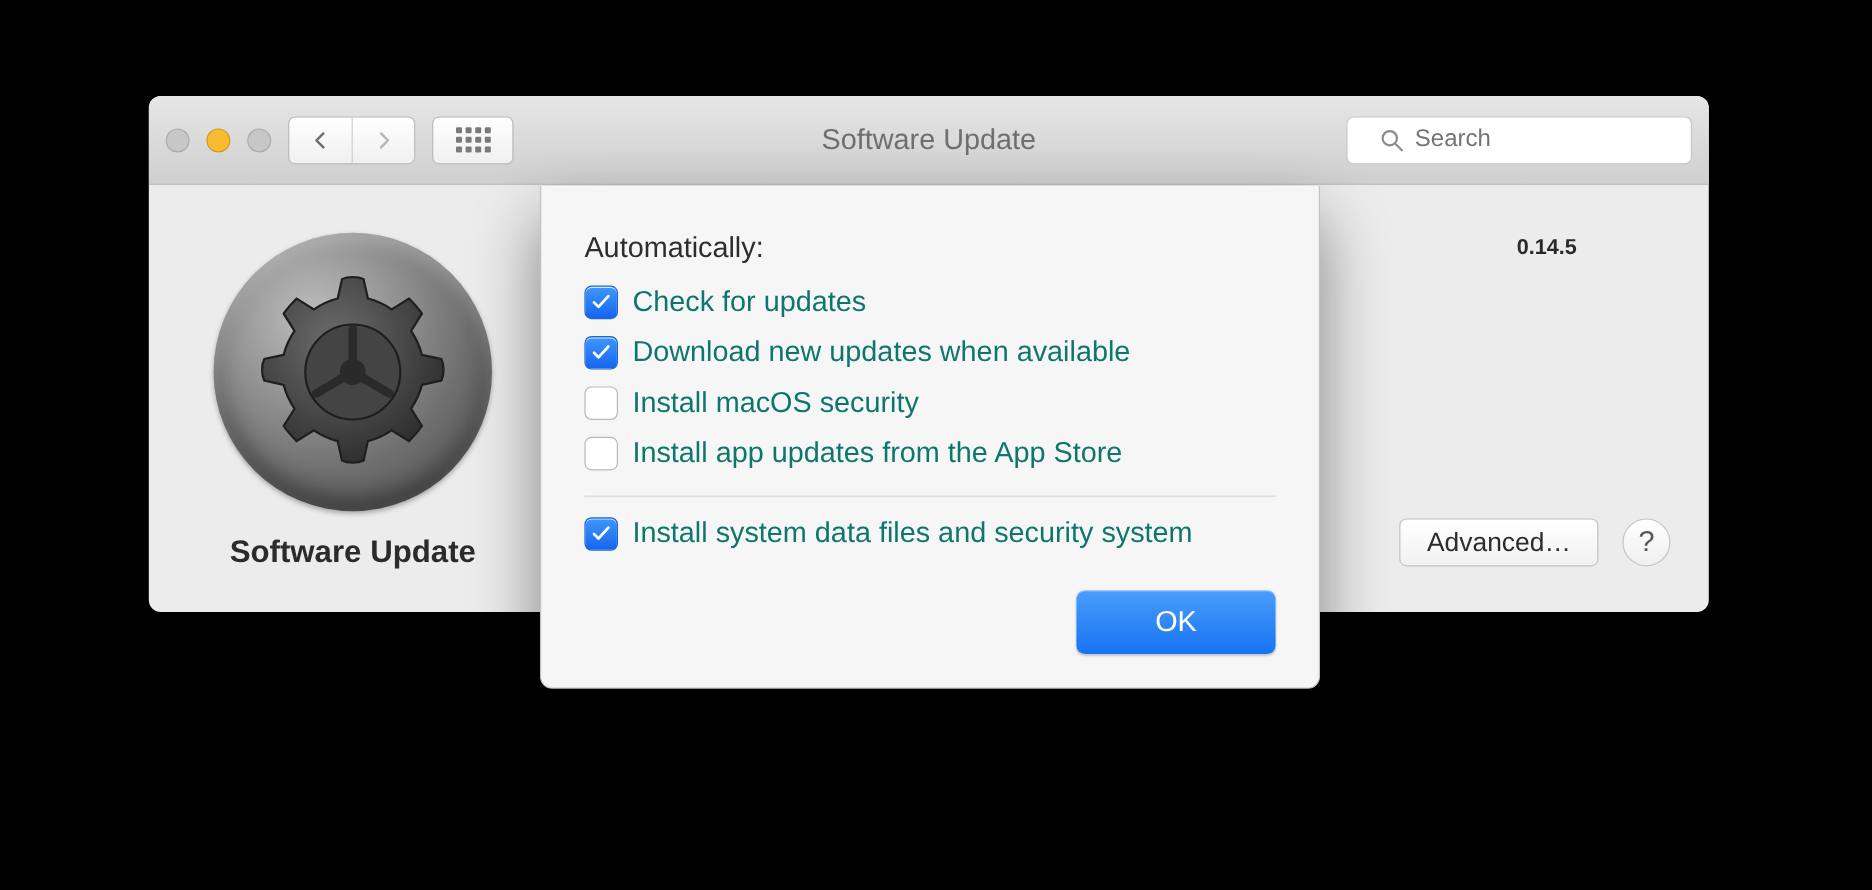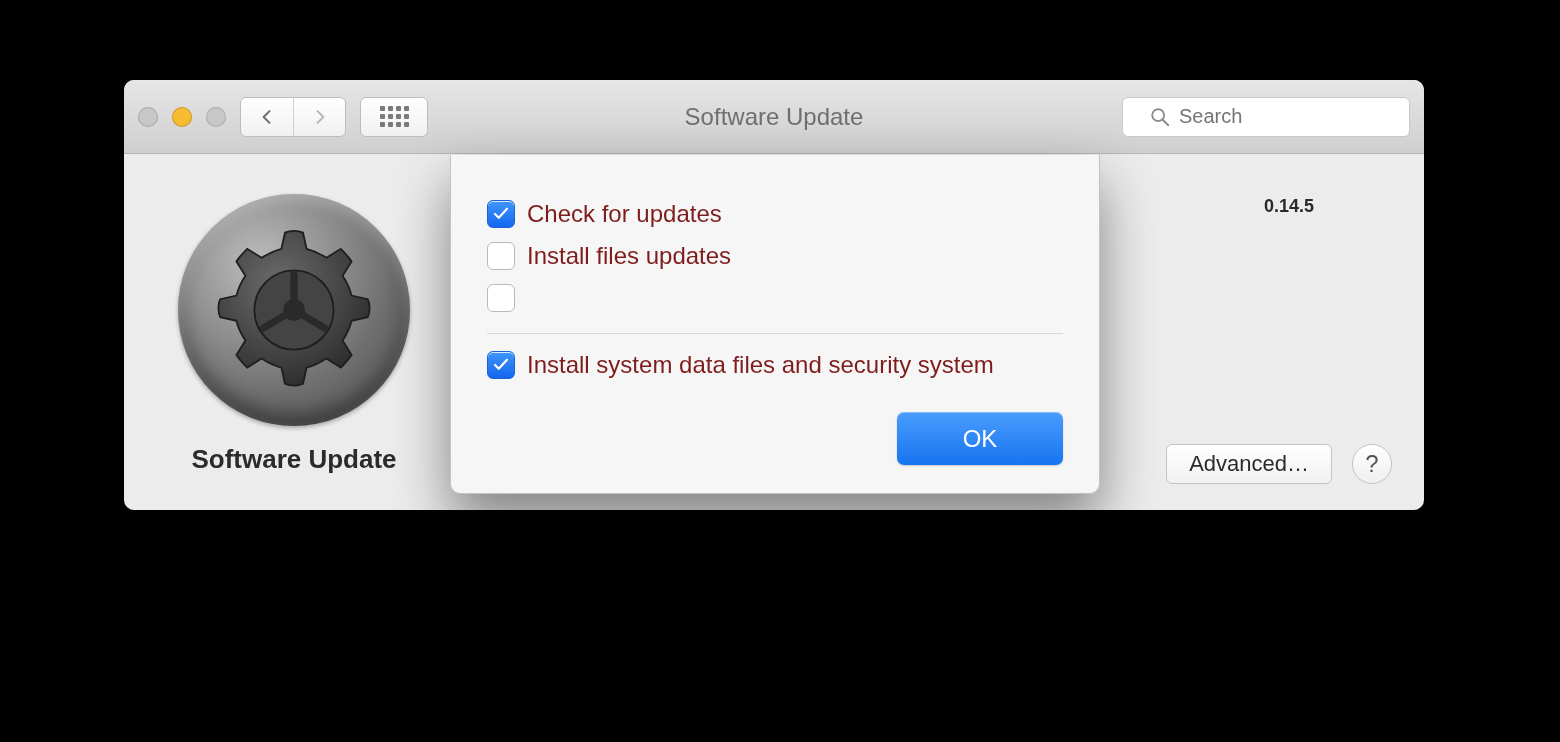--- a/index.html
+++ b/index.html
@@ -126,21 +126,21 @@
   .right {
     flex:1; position:relative;
     padding: 38px 36px 28px 36px;
   }
   .bg-version {
     position:absolute; top: 42px; right: 110px;
     font-size: 18px; font-weight:700;
   }
 
   .bottom-right {
-    position:absolute; right: 32px; bottom: 26px;
+    position:absolute; right: 32px; bottom: 38px;
     display:flex; align-items:center; gap: 20px;
   }
   .btn {
     height: 40px;
     padding: 0 22px;
     border:1px solid #c4c4c4;
     border-radius:6px;
     background: linear-gradient(#ffffff,#f1f1f1);
     font-size: 22px;
     color:#2b2b2b;
@@ -171,21 +171,21 @@
   .sheet h3 {
     font-size: 24px;
     font-weight: 400;
     margin-bottom: 10px;
     color:#2d2d2d;
   }
   .opts { display:flex; flex-direction:column; }
   .opt {
     display:flex; align-items:center; gap: 12px;
     font-size: 24px;
-    color:#7f1d1d;
+    color:#0f766e;
     padding: 7px 0;
   }
   .chk {
     width: 28px; height:28px;
     border-radius:6px;
     border:1px solid #b9b9b9;
     background:#fff;
     flex:0 0 auto;
     display:flex; align-items:center; justify-content:center;
     box-shadow: inset 0 1px 0 rgba(255,255,255,.8);
@@ -298,43 +298,53 @@
 
       <div class="bottom-right">
         <button class="btn">Advanced…</button>
         <div class="help">?</div>
       </div>
     </div>
   </div>
 </div>
 
 <div class="sheet">
+  <h3>Automatically:</h3>
 
   <div class="opts">
     <label class="opt">
       <span class="chk checked">
         <svg viewBox="0 0 24 24">
             <path d="M4 12l5 5 11-12" fill="none" stroke="#fff" stroke-width="3" stroke-linecap="round" stroke-linejoin="round"></path>
           </svg>
       </span>
       <span>Check for updates</span>
     </label>
 
+    <label class="opt">
+      <span class="chk checked">
+        <svg viewBox="0 0 24 24">
+            <path d="M4 12l5 5 11-12" fill="none" stroke="#fff" stroke-width="3" stroke-linecap="round" stroke-linejoin="round"></path>
+          </svg>
+      </span>
+      <span>Download new updates when available</span>
+    </label>
 
     <label class="opt">
       <span class="chk">
         
       </span>
-      <span>Install files updates</span>
+      <span>Install macOS security</span>
     </label>
 
     <label class="opt">
       <span class="chk">
         
       </span>
+      <span>Install app updates from the App Store</span>
     </label>
   </div>
 
   <div class="sep"></div>
 
   <label class="opt">
     <span class="chk checked">
       <svg viewBox="0 0 24 24">
           <path d="M4 12l5 5 11-12" fill="none" stroke="#fff" stroke-width="3" stroke-linecap="round" stroke-linejoin="round"></path>
         </svg>

